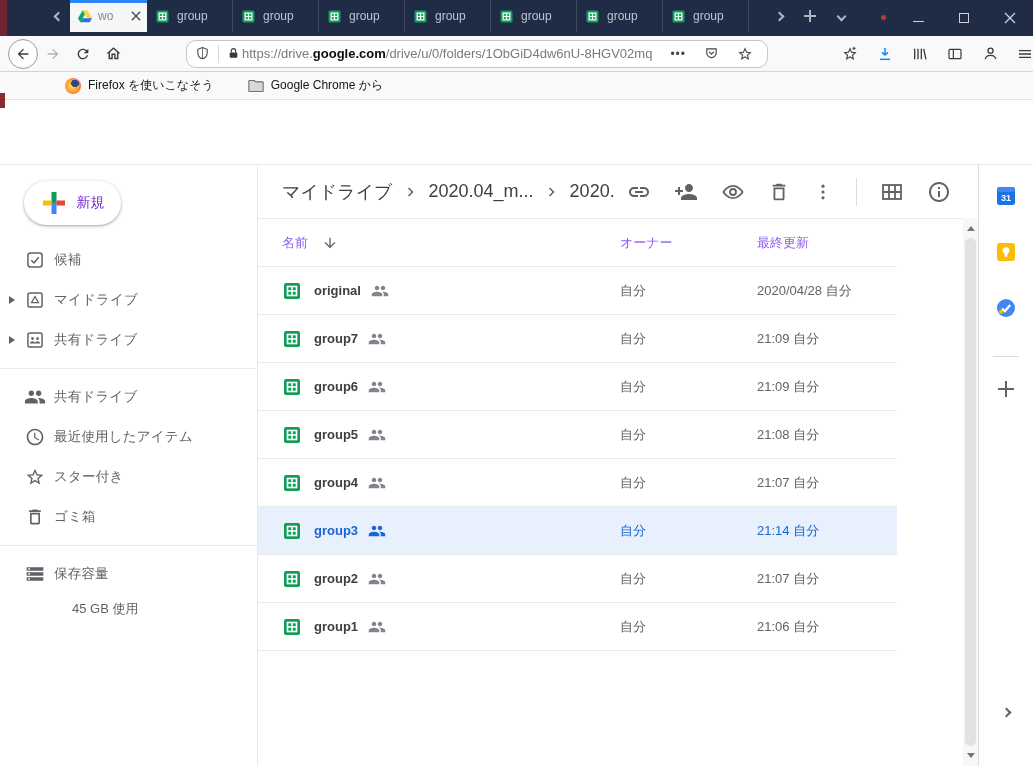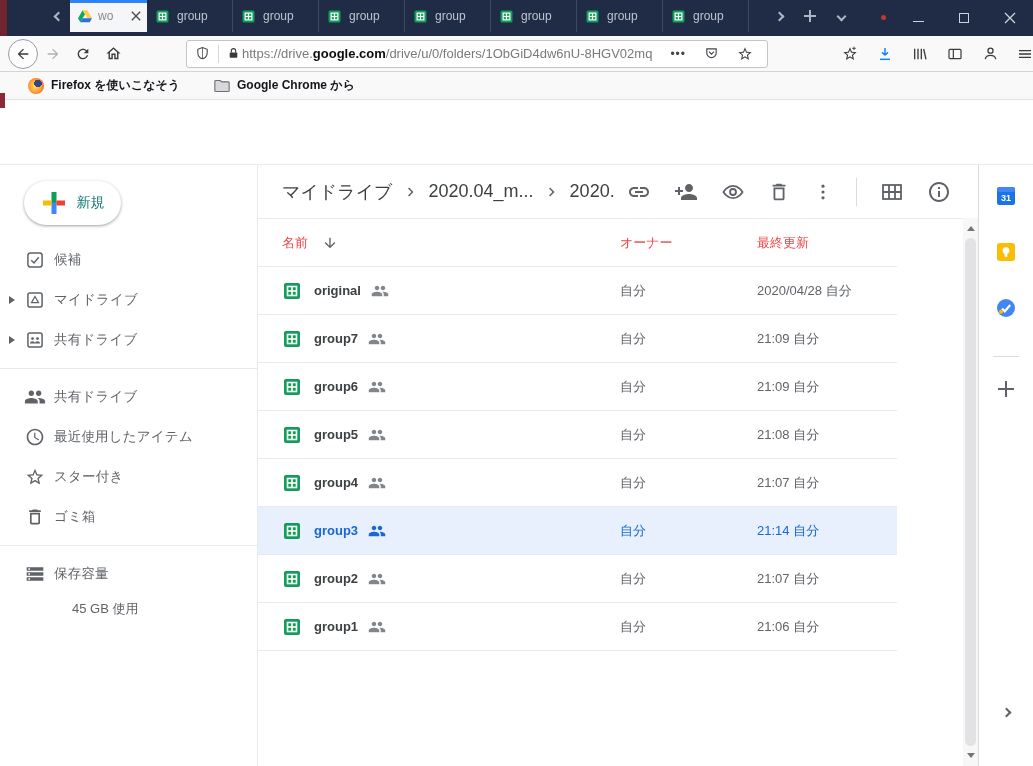--- a/index.html
+++ b/index.html
@@ -31,31 +31,31 @@
   .rec-dot { position:absolute; left:881px; top:15px; width:5px; height:5px; border-radius:50%; background:#c0392b; }
   .win-controls { position:absolute; right:0; top:0; height:36px; display:flex; align-items:center; }
   .win-btn { width:46px; height:36px; display:flex; align-items:center; justify-content:center; }
   .wb-min { width:11px; height:1px; background:#ced2da; margin-top:6px; }
   .wb-max { width:10px; height:10px; border:1px solid #ced2da; }
 
   
   .navbar { position:absolute; top:36px; left:0; width:1033px; height:36px; background:#f9f9fa; border-bottom:1px solid #d4d4d5; display:flex; align-items:center; padding-left:8px; }
   .nav-btn { width:30px; height:30px; display:flex; align-items:center; justify-content:center; flex:none; }
   .back-circle { border:1px solid #9a9aa2; border-radius:50%; background:#fdfdfe; }
-  .urlbar { margin-left:58px; width:582px; height:28px; background:#fff; border:1px solid #c5c5c7; border-radius:3px; display:flex; align-items:center; padding:0 8px; flex:none; }
+  .urlbar { margin-left:58px; width:582px; height:28px; background:#fff; border:1px solid #c5c5c7; border-radius:10px; display:flex; align-items:center; padding:0 8px; flex:none; }
   .url-divider { width:1px; height:18px; background:#d7d7db; margin:0 8px 0 8px; }
   .url-text { font-size:13px; white-space:nowrap; margin-left:2px; }
   .url-text .u-gray { color:#7a7a7e; }
   .url-text .u-domain { color:#0c0c0d; font-weight:700; }
   .page-action { margin-left:18px; color:#45454b; font-size:12px; letter-spacing:1px; display:flex; align-items:center; flex:none; }
   .nav-right { display:flex; align-items:center; gap:15px; margin-left:72px; }
   .nav-right .nav-btn { width:20px; }
 
   
-  .bookmarks { position:absolute; top:72px; left:0; width:1033px; height:28px; background:#f9f9fa; border-bottom:1px solid #e1e1e2; display:flex; align-items:center; padding-left:28px;font-weight:bold; }
+  .bookmarks { position:absolute; top:72px; left:0; width:1033px; height:28px; background:#f9f9fa; border-bottom:1px solid #e1e1e2; display:flex; align-items:center; padding-left:65px; }
   .bm-item { display:flex; align-items:center; gap:7px; }
   .bm-item + .bm-item { margin-left:34px; }
   .bm-label { font-size:12px; color:#15141a; }
   .ff-icon { width:16px; height:16px; border-radius:50%; background:radial-gradient(circle at 62% 34%, #30487f 0 26%, transparent 27%), radial-gradient(circle at 45% 50%, #ffe066, #ff9a2e 55%, #e3365c 92%); }
 
   
   .drive-header { position:absolute; top:100px; left:0; width:1033px; height:65px; background:#fff; border-bottom:1px solid #e8eaed; }
   .drive-brand { position:absolute; left:30px; top:111px; display:flex; align-items:center; gap:16px; }
   .drive-title { font-size:22px; color:#5f6368; }
   .search-box { position:absolute; left:255px; top:111px; width:430px; height:46px; background:#f1f3f4; border-radius:8px; display:flex; align-items:center; }
@@ -75,38 +75,38 @@
       radial-gradient(ellipse at 50% 112%, #f5d7bd 0 42%, transparent 43%),
       radial-gradient(circle at 50% 34%, #55413a 0 56%, transparent 57%),
       linear-gradient(#bcc7d2, #97a7b8); }
 
   
   .main { position:absolute; top:165px; left:0; width:1033px; height:601px; background:#fff; }
 
   
   .sidebar { position:absolute; left:0; top:0; width:258px; height:601px; border-right:1px solid #e8eaed; }
   .new-btn { position:absolute; left:24px; top:16px; width:97px; height:44px; border-radius:24px; background:#fff; box-shadow:0 1px 2px rgba(60,64,67,.3), 0 1px 3px 1px rgba(60,64,67,.15); display:flex; align-items:center; justify-content:center; gap:10px; }
-  .new-label { font-size:14px; color:#0f766e; }
+  .new-label { font-size:14px; color:#6d28d9; }
   .side-list { position:absolute; top:75px; left:0; width:257px; }
   .s-item { height:40px; display:flex; align-items:center; }
   .s-arrow { width:22px; padding-left:9px; display:flex; }
   .tri-e { width:0; height:0; border-top:4px solid transparent; border-bottom:4px solid transparent; border-left:6px solid #5f6368; }
   .s-icon { width:22px; margin-left:2px; display:flex; justify-content:center; }
   .s-label { margin-left:8px; font-size:13.5px; color:#5f6368; letter-spacing:.2px; }
   .s-div { border-top:1px solid #e8eaed; margin:8px 0; }
   .storage-used { margin:6px 0 0 72px; font-size:13px; color:#5f6368; }
 
   
   .content { position:absolute; left:258px; top:0; width:705px; height:601px; }
   .toolbar { height:54px; border-bottom:1px solid #e8eaed; display:flex; align-items:center; padding:0 13px 0 24px; }
   .breadcrumb { display:flex; align-items:center; gap:9px; }
   .crumb { font-size:18px; color:#3c4043; white-space:nowrap; }
   .tool-icons { display:flex; align-items:center; gap:23px; margin-left:12px; }
   .v-div { width:1px; height:28px; background:#dadce0; }
-  .table-header { height:48px; display:grid; grid-template-columns:338px 137px 1fr; align-items:center; padding:0 24px; border-bottom:1px solid #e8eaed; margin-right:66px; font-size:13px; color:#ef4444; }
+  .table-header { height:48px; display:grid; grid-template-columns:338px 137px 1fr; align-items:center; padding:0 24px; border-bottom:1px solid #e8eaed; margin-right:66px; font-size:13px; color:#8b5cf6; }
   .th-name { display:flex; align-items:center; gap:14px; }
   .rows { margin-right:66px; }
   .file-row { height:48px; display:grid; grid-template-columns:338px 137px 1fr; align-items:center; padding:0 24px; border-bottom:1px solid #e8eaed; }
   .cell-name { display:flex; align-items:center; }
   .f-name { margin-left:12px; font-size:13px; font-weight:700; color:#3c4043; }
   .f-people { margin-left:10px; display:flex; color:#80868b; }
   .cell-txt { font-size:13px; color:#5f6368; }
   .file-row.sel { background:#e8f0fe; }
   .file-row.sel .f-name, .file-row.sel .cell-txt { color:#1967d2; }
   .file-row.sel .f-people { color:#1967d2; }

